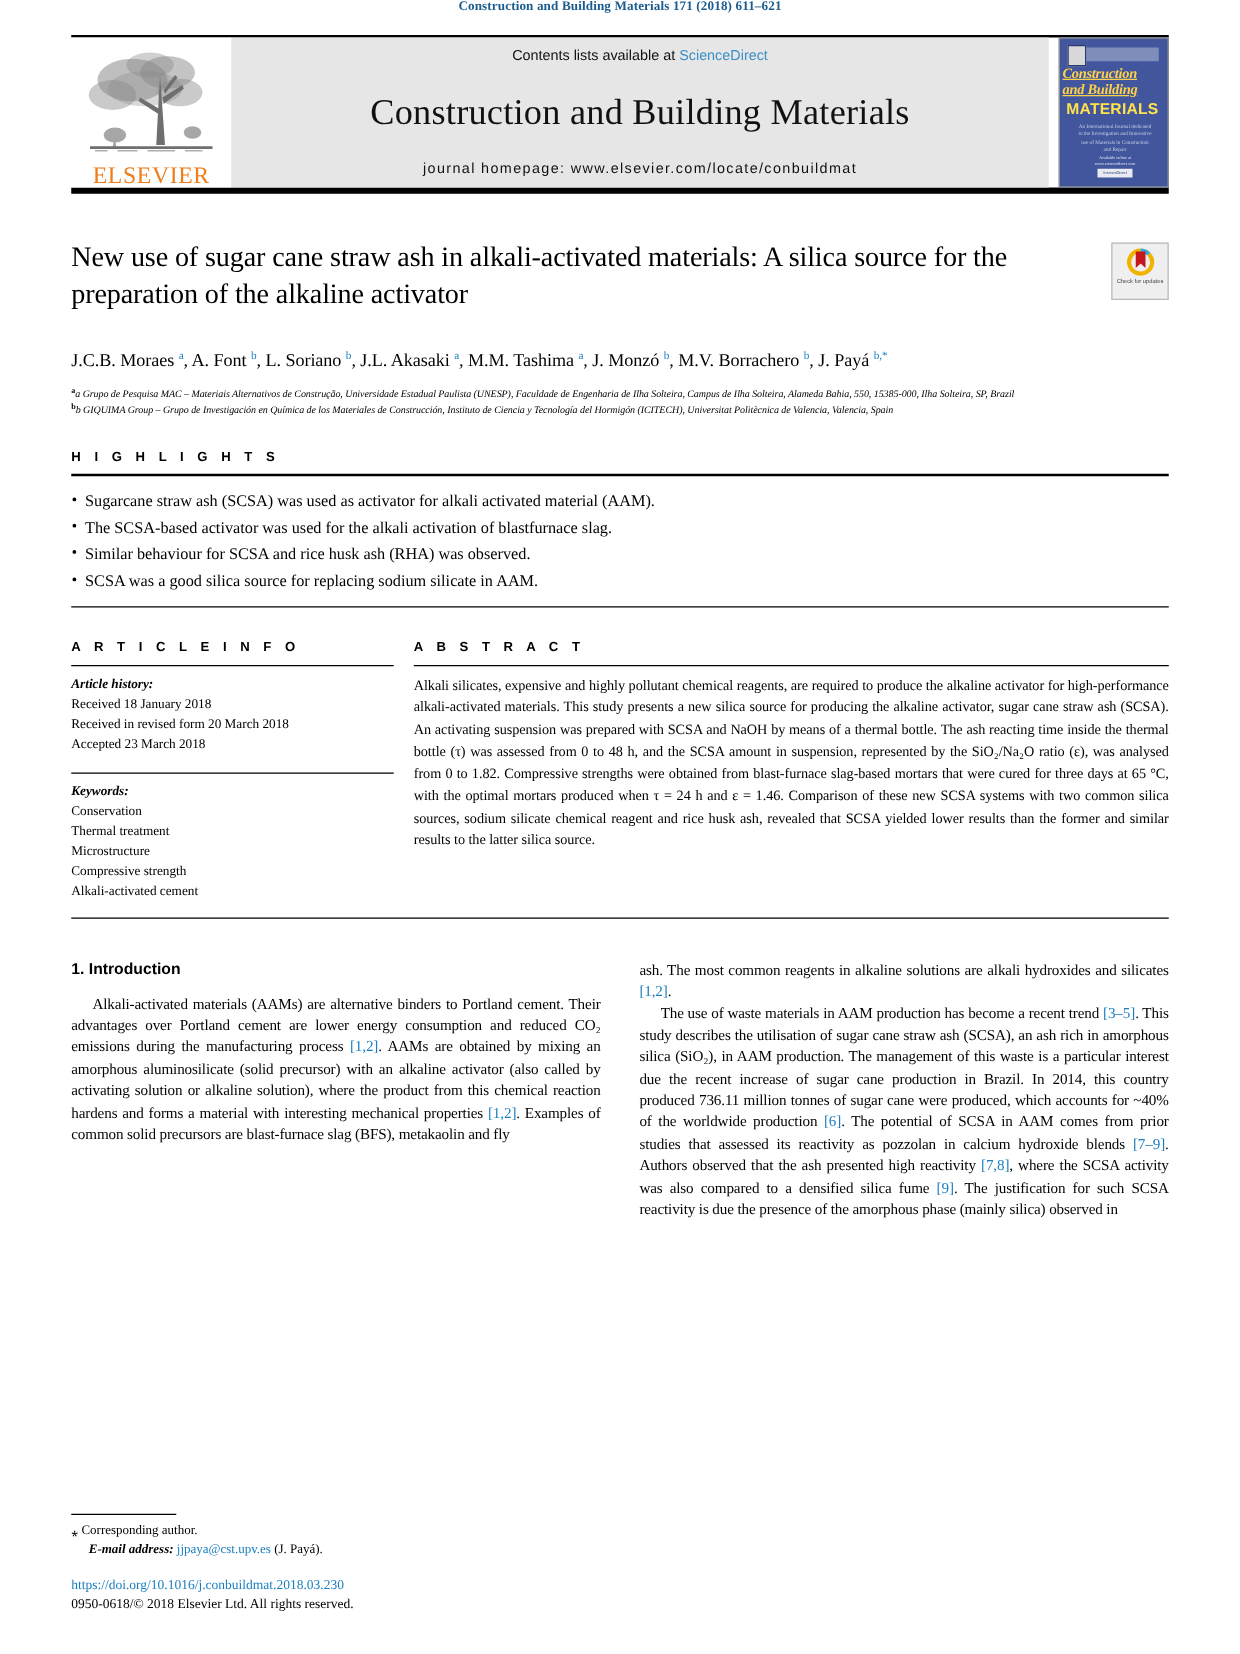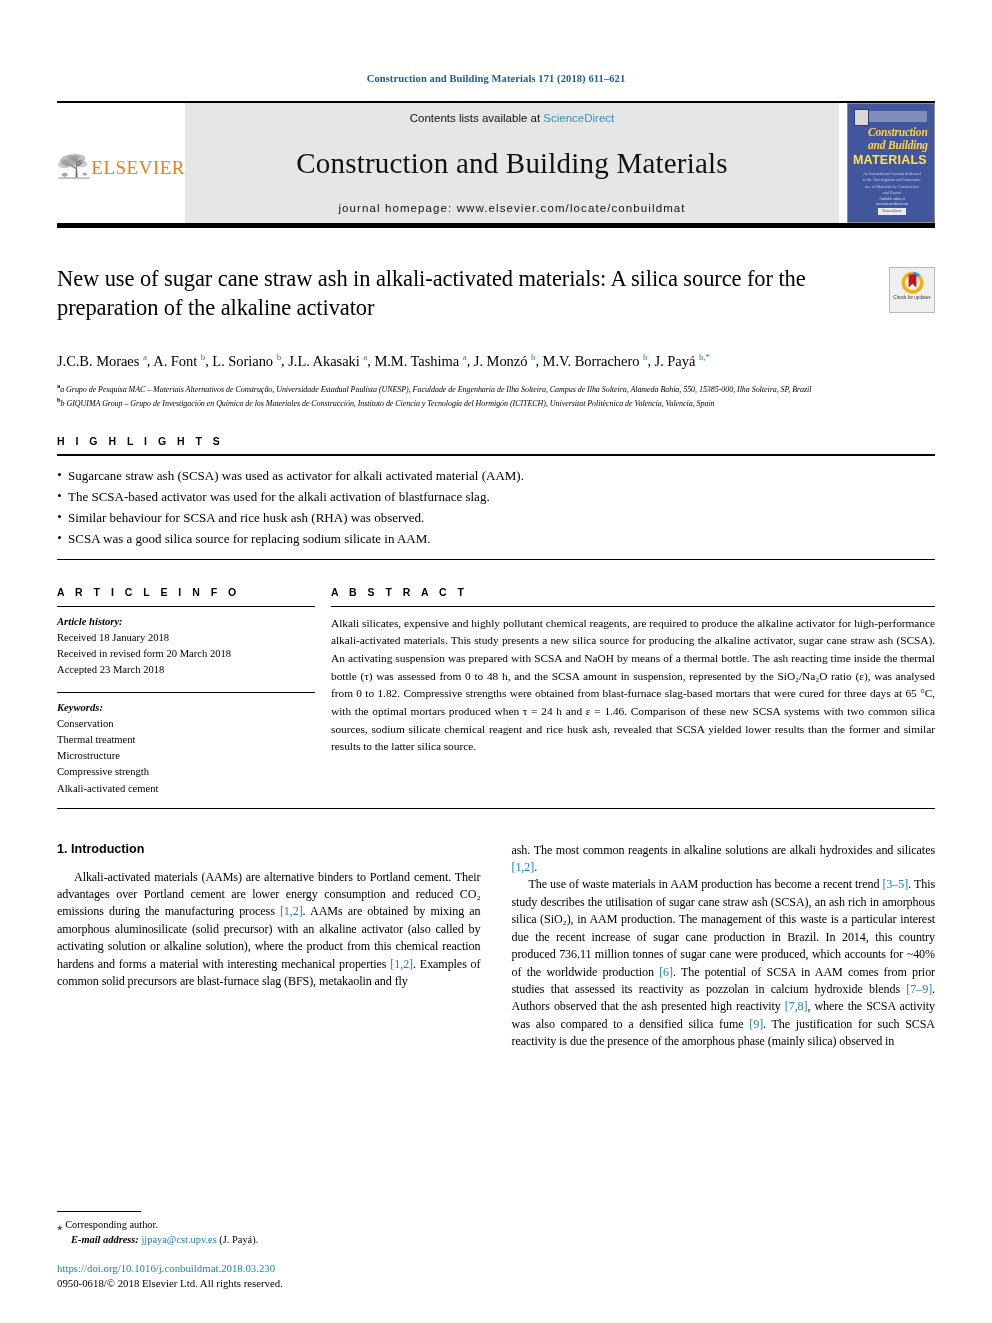--- a/index.html
+++ b/index.html
@@ -22,37 +22,36 @@
     box-sizing: border-box;
     padding: 0 57px;
   }
 
   
   .running-head {
     text-align: center;
     color: #1b5c8e;
     font-size: 10.5px;
     font-weight: bold;
-    padding-top: 73px;
     letter-spacing: .1px;
   }
 
   
   .masthead {
     margin-top: 17px;
     border-top: 2.2px solid #000;
     display: flex;
     align-items: stretch;
     height: 120px;
   }
   .elsevier-block {
     width: 128px;
     flex: 0 0 128px;
     display: flex;
-    flex-direction: row;
+    flex-direction: column;
     align-items: center;
     justify-content: flex-start;
     padding-top: 8px;
     background: #fff;
   }
   .tree-svg { display:block; }
   .elsevier-word {
     color: #ef7d1a;
     font-family: "Liberation Serif", serif;
     font-size: 19px;
@@ -113,27 +112,28 @@
   }
   .cover-chip {
     position: absolute;
     left: 6px; top: 5px;
     width: 13px; height: 15px;
     background: #d8d8d8;
     border: 1px solid #2b3a72;
   }
   .cover-line1, .cover-line2 {
     position: absolute;
-    left: 20px; right: 4px;
+    left: 2px; right: 4px;
     color: #ffd24a;
     font-family: "Liberation Serif", serif;
     font-style: italic;
     font-weight: bold;
     font-size: 11.5px;
     letter-spacing: -.2px;
+    text-decoration: underline;
   }
   .cover-line1 { top: 22px; }
   .cover-line2 { top: 35px; }
   .cover-line3 {
     position: absolute;
     left: 5px; right: 4px;
     top: 49px;
     color: #ffe14f;
     font-family: "Liberation Sans", sans-serif;
     font-weight: bold;

